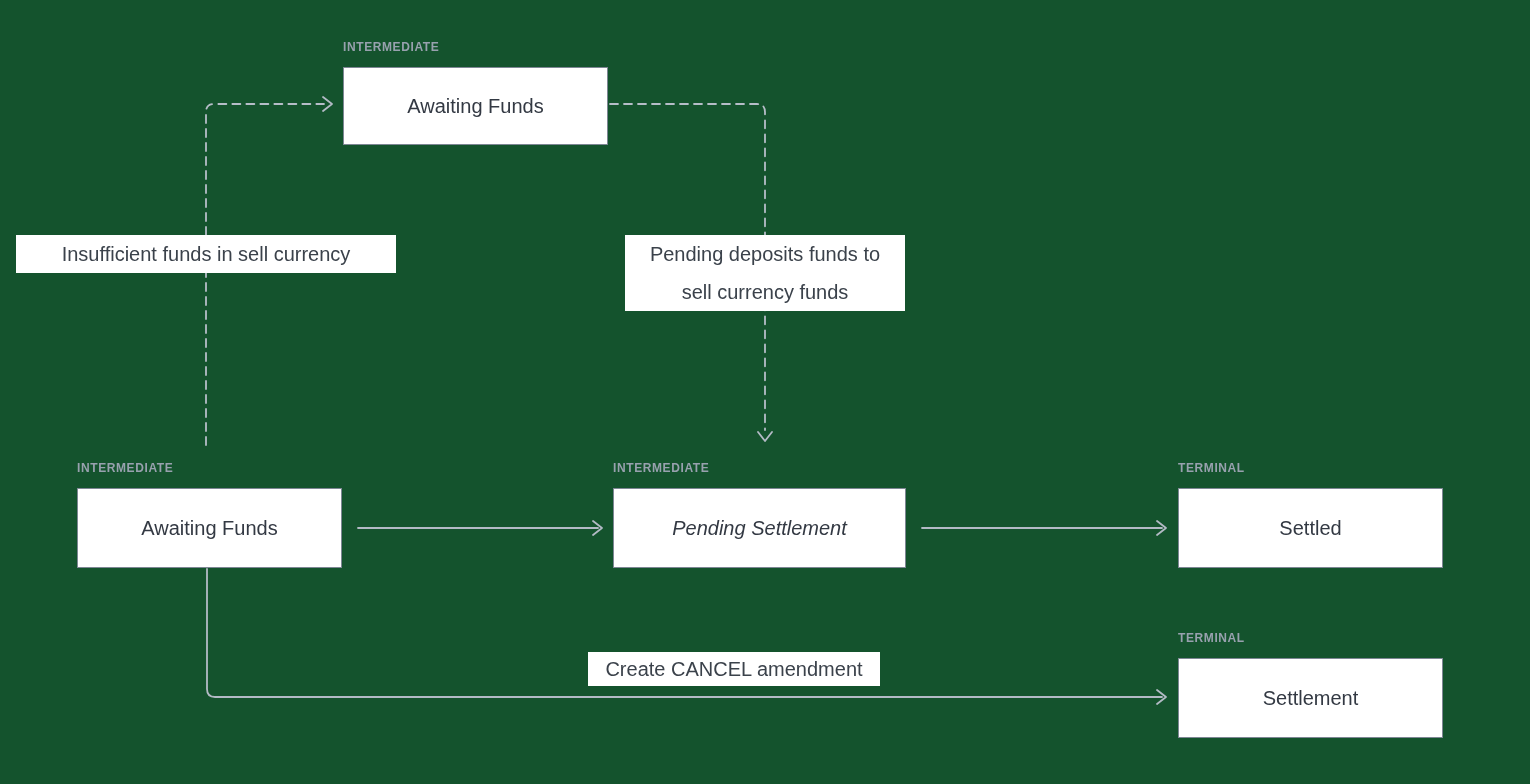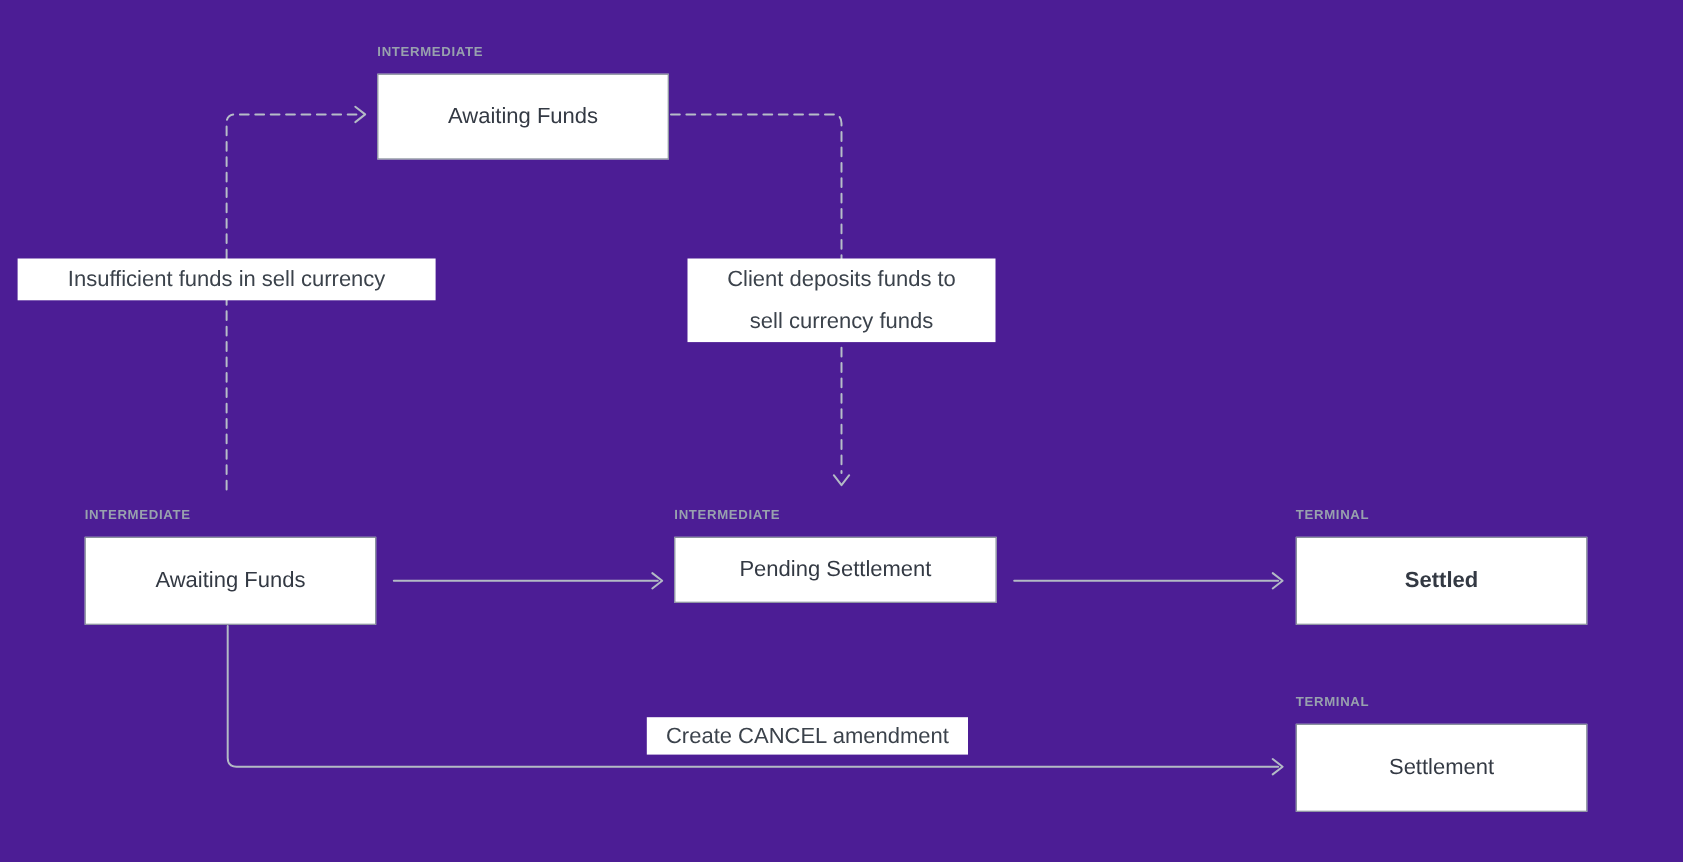--- a/index.html
+++ b/index.html
@@ -4,21 +4,21 @@
 <style>
   html, body {
     margin: 0;
     padding: 0;
     background: #ffffff;
   }
   .canvas {
     position: relative;
     width: 1530px;
     height: 784px;
-    background: #4c1d95;
+    background: #14532d;
     overflow: hidden;
     font-family: "Liberation Sans", "DejaVu Sans", sans-serif;
   }
   .connectors {
     position: absolute;
     left: 0;
     top: 0;
     z-index: 1;
   }
   .connectors path {
@@ -104,45 +104,45 @@
 
   <div class="state" style="left:77px; top:461px; width:265px;">
     <div class="badge">INTERMEDIATE</div>
     <div class="box" style="height:80px;">
       <span>Awaiting Funds</span>
     </div>
   </div>
 
   <div class="state" style="left:613px; top:461px; width:293px;">
     <div class="badge">INTERMEDIATE</div>
-    <div class="box" style="height:60px;">
+    <div class="box" style="height:80px;font-style:italic;">
       <span>Pending Settlement</span>
     </div>
   </div>
 
   <div class="state" style="left:1178px; top:461px; width:265px;">
     <div class="badge">TERMINAL</div>
-    <div class="box" style="height:80px;font-weight:bold;">
+    <div class="box" style="height:80px;">
       <span>Settled</span>
     </div>
   </div>
 
   <div class="state" style="left:1178px; top:631px; width:265px;">
     <div class="badge">TERMINAL</div>
     <div class="box" style="height:80px;">
       <span>Settlement</span>
     </div>
   </div>
 
   <div class="note" style="left:16px; top:235px; width:380px;">
     <div>Insufficient funds in sell currency</div>
   </div>
 
   <div class="note" style="left:625px; top:235px; width:280px;">
-    <div>Client deposits funds to</div>
+    <div>Pending deposits funds to</div>
     <div>sell currency funds</div>
   </div>
 
   <div class="note single" style="left:588px; top:652px; width:292px;">
     <div>Create CANCEL amendment</div>
   </div>
 
 </div>
 
 </body></html>

